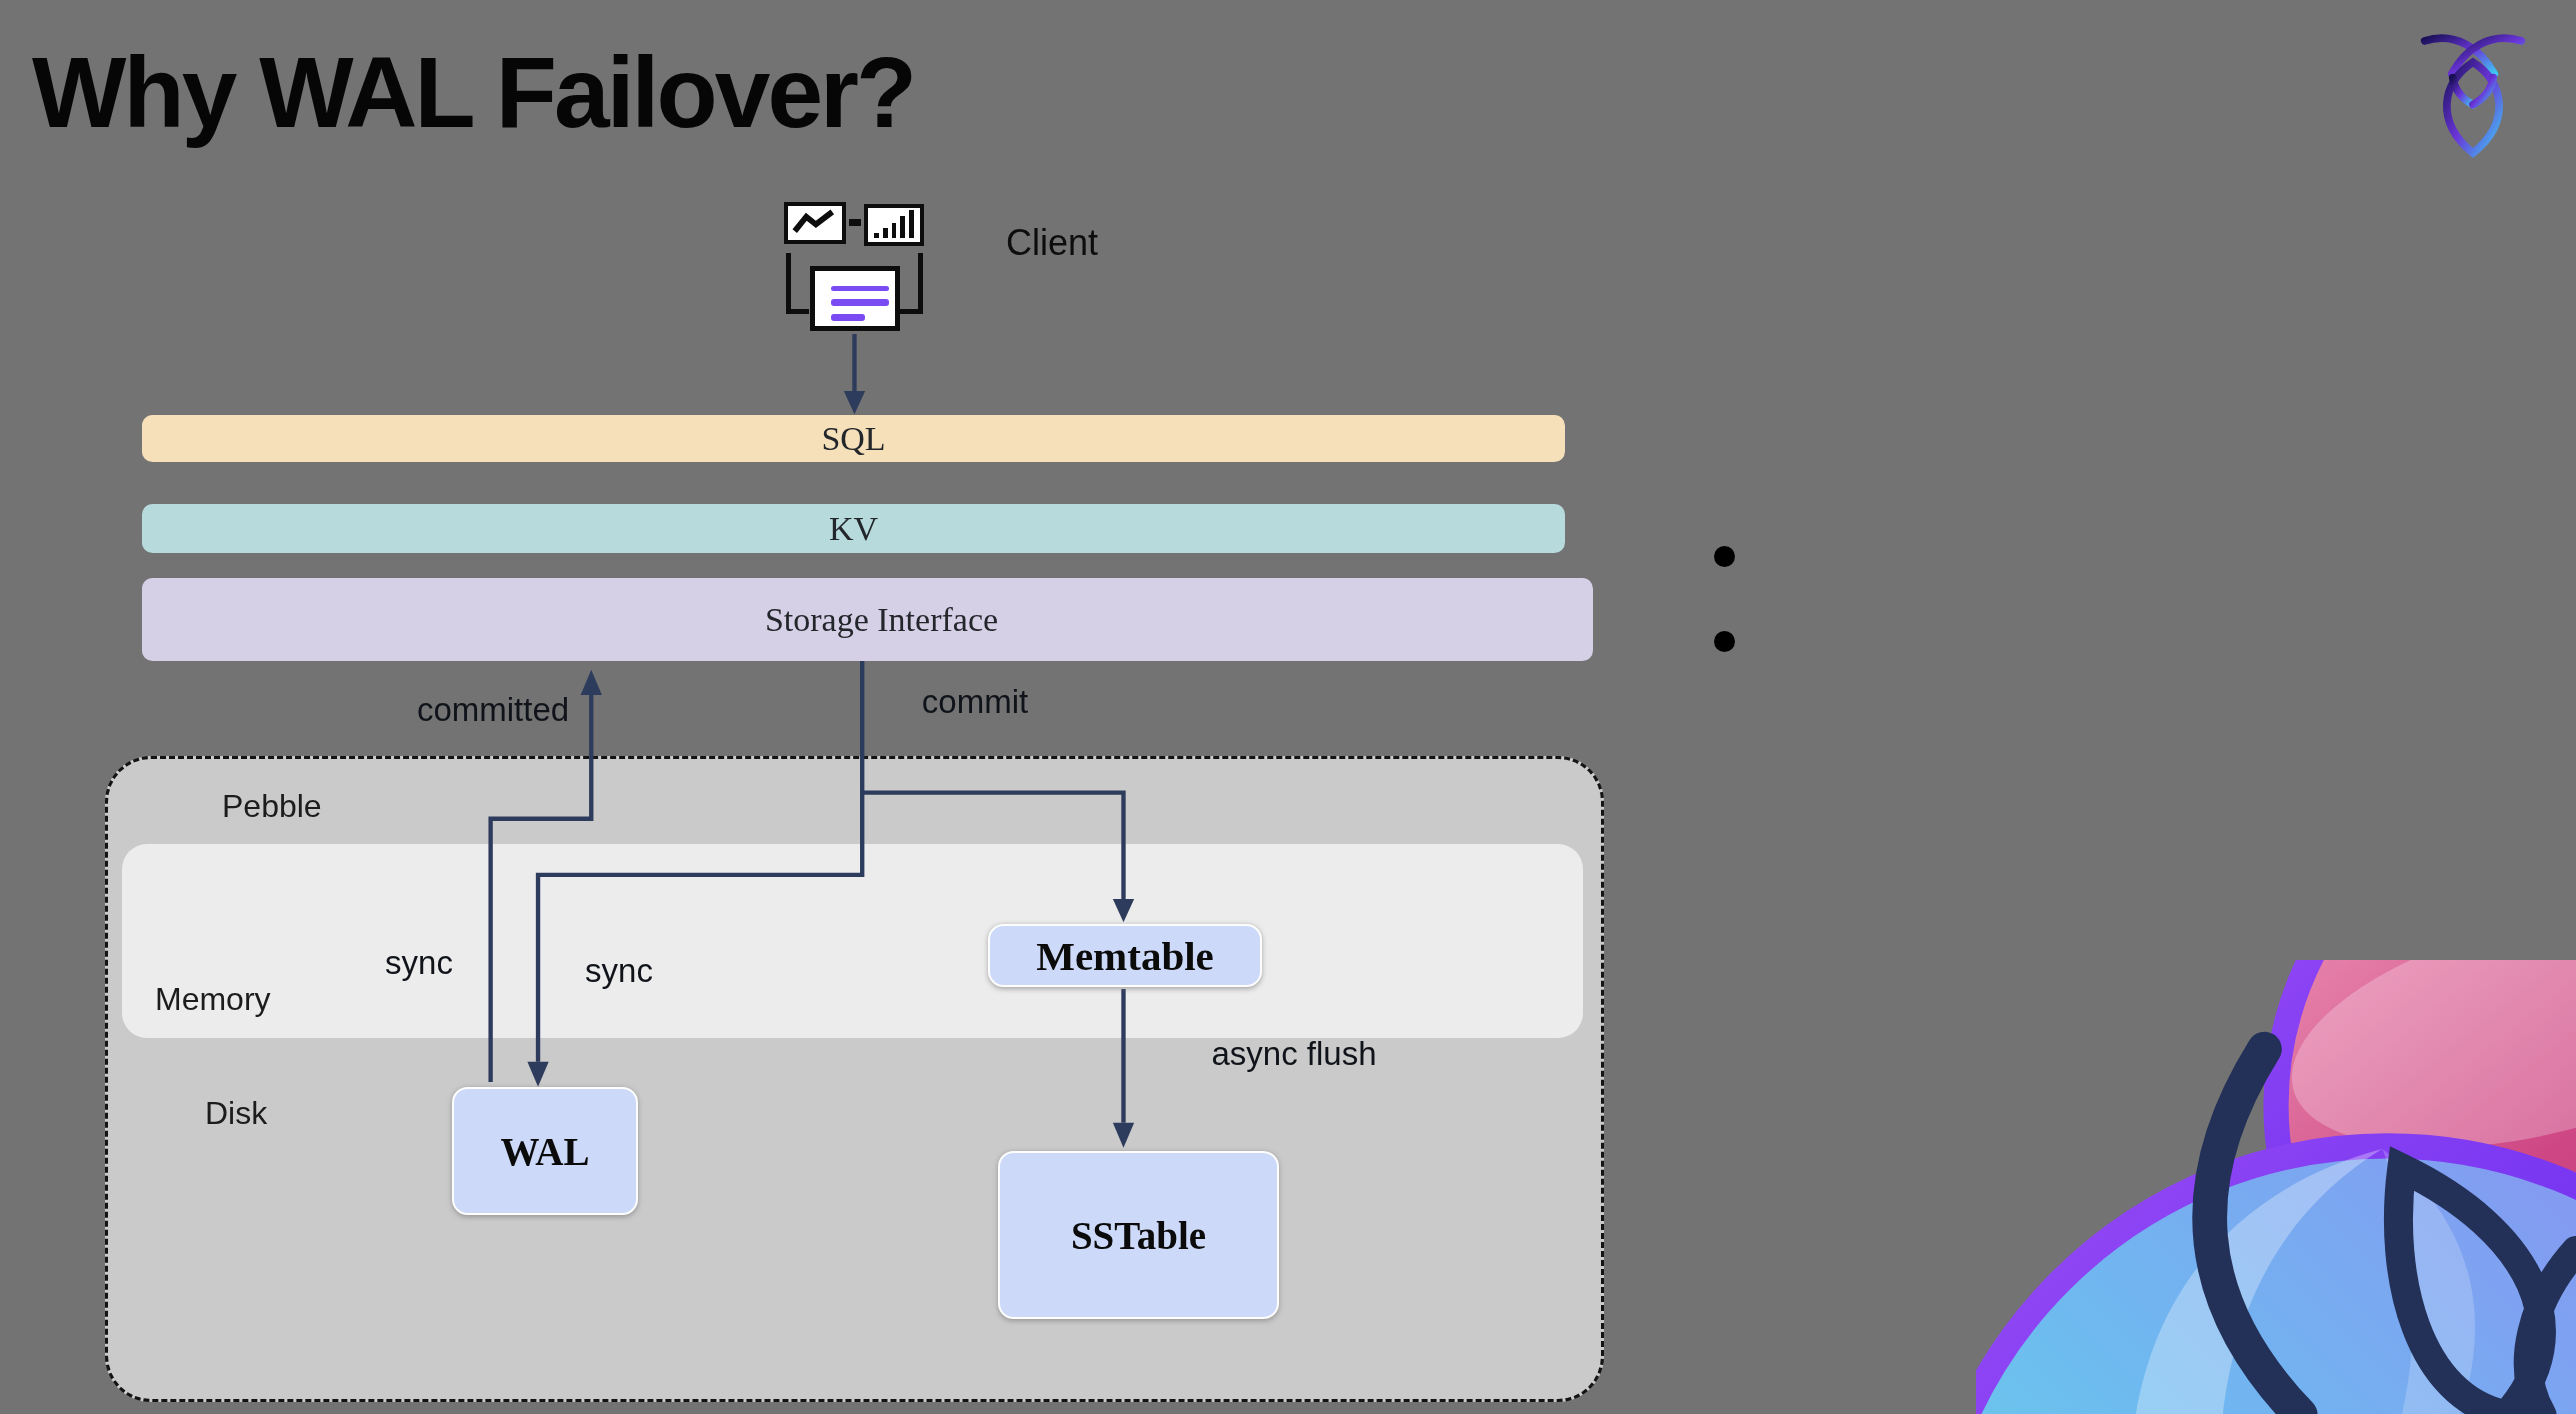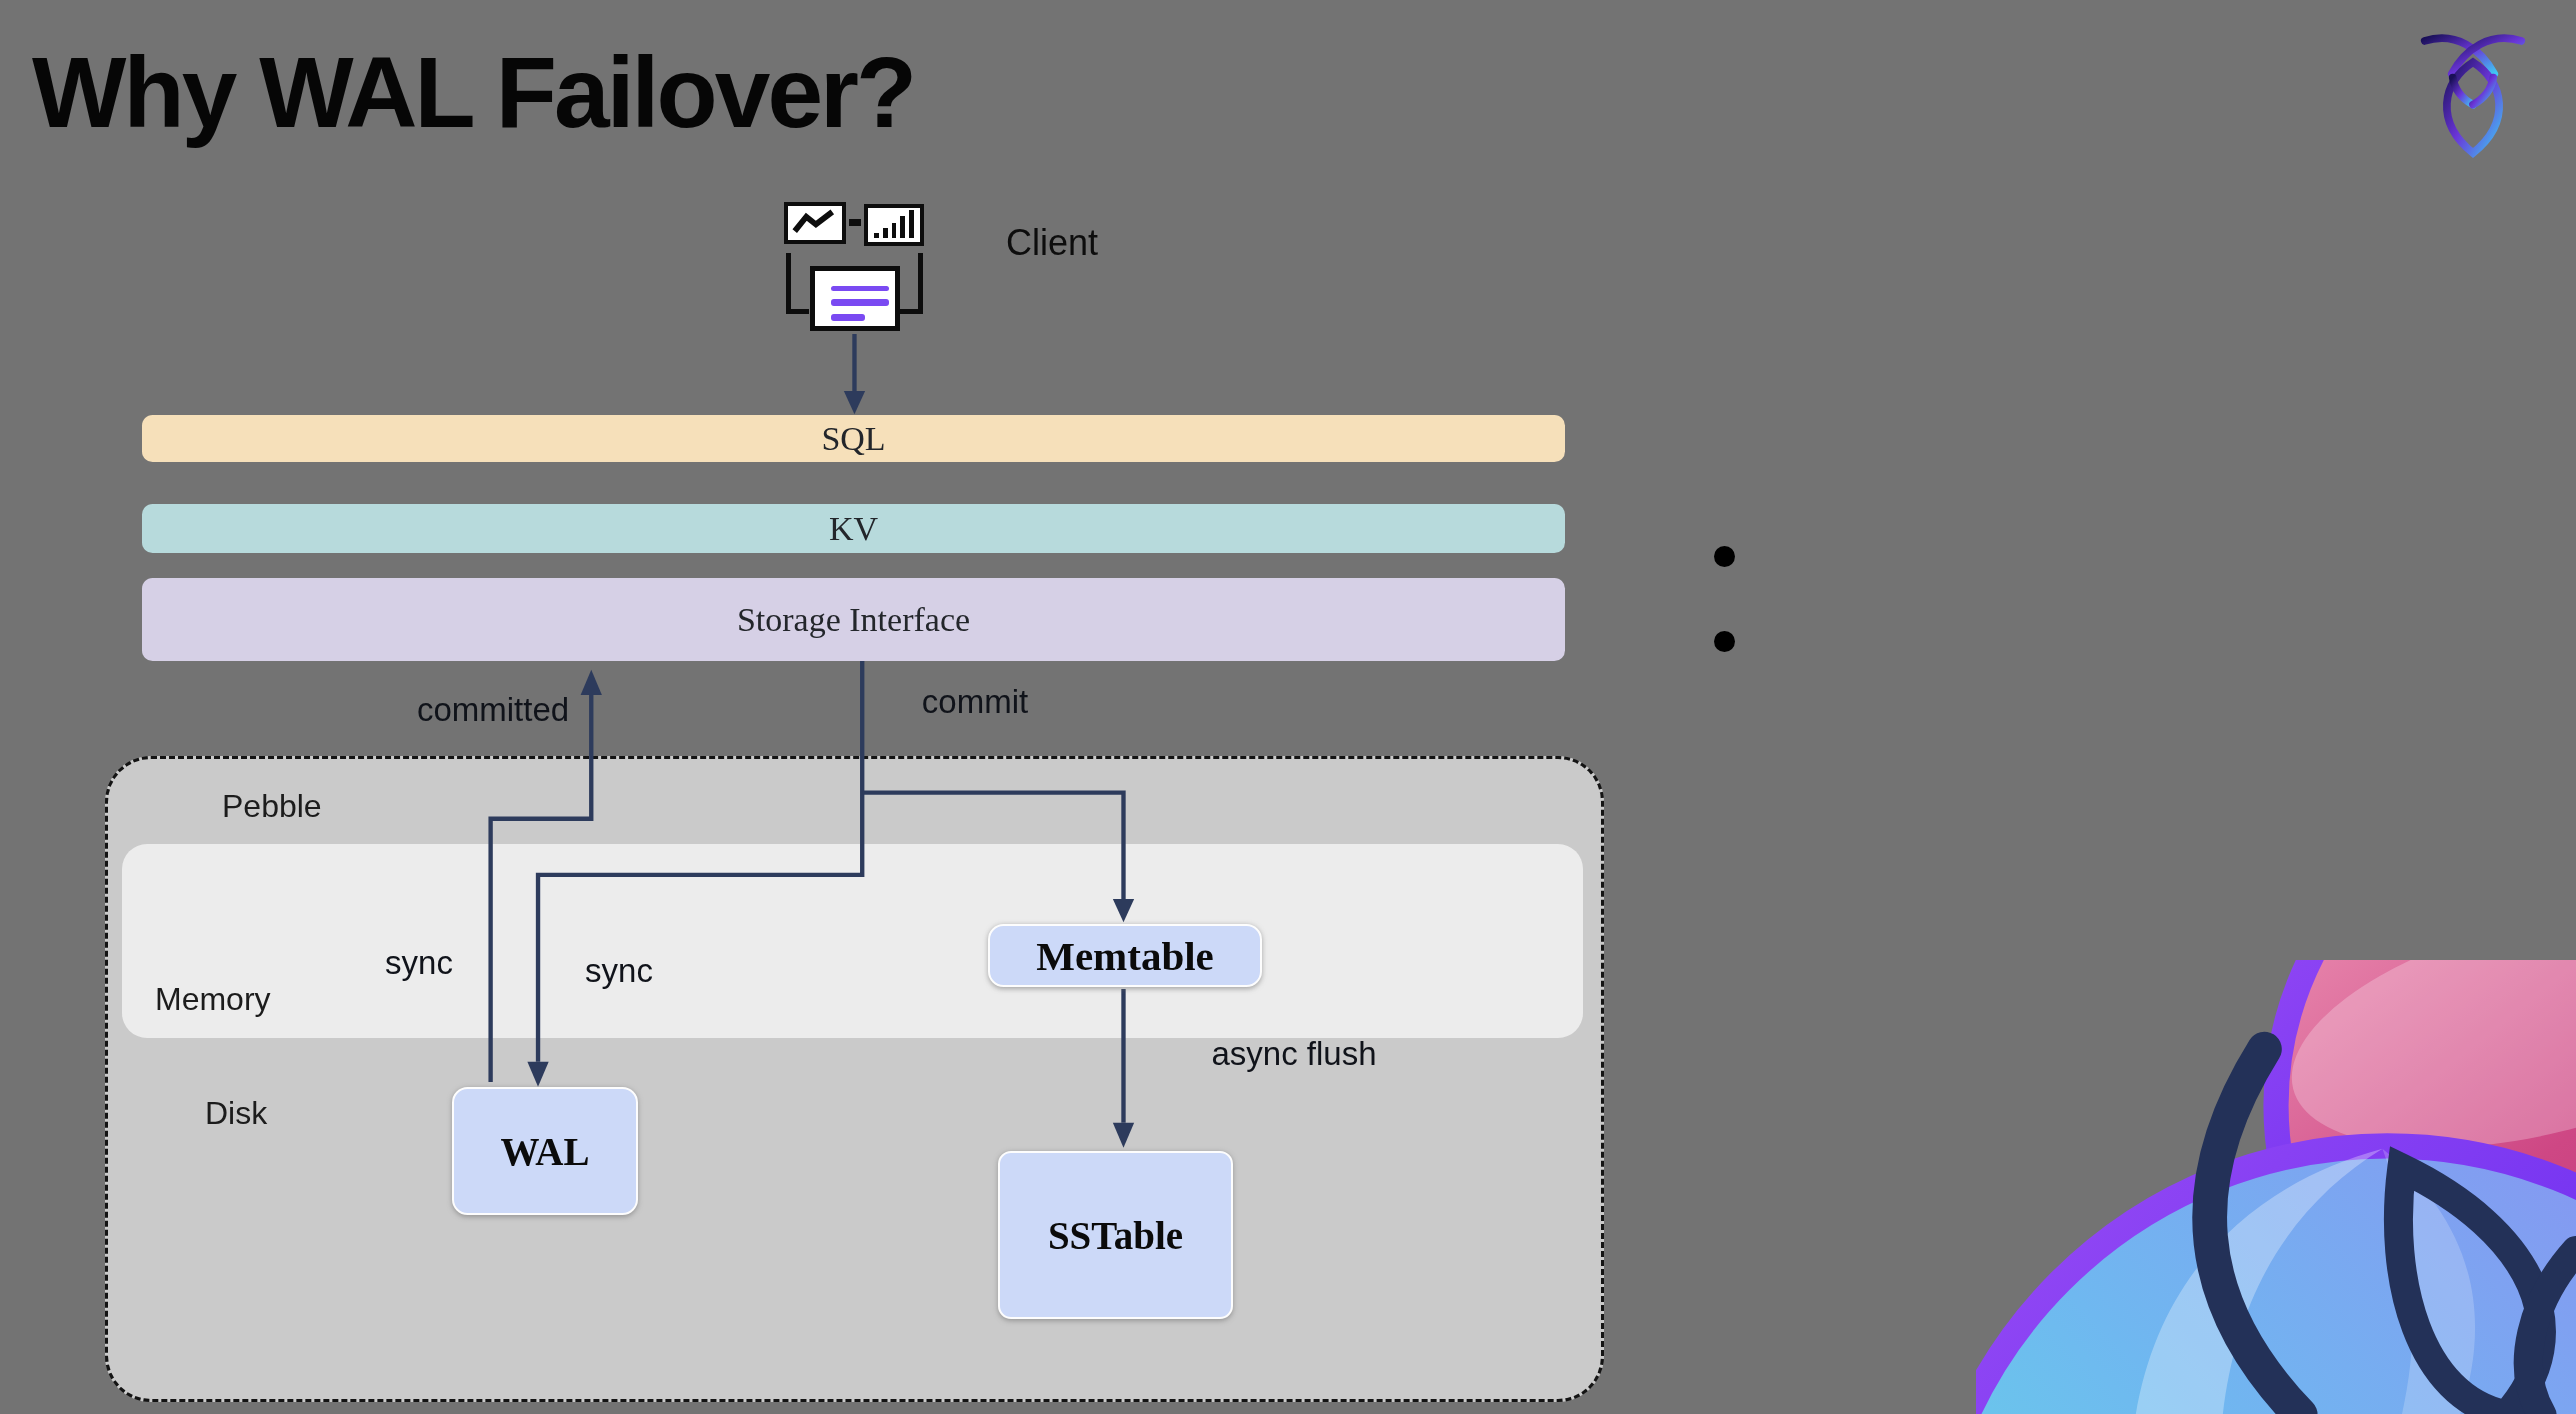--- a/index.html
+++ b/index.html
@@ -27,21 +27,21 @@
   .lbl-memory{left:155px;top:981px;}
   .lbl-disk{left:205px;top:1095px;}
 
   
   .node{position:absolute;border:2.9px solid #fdfdfd;border-radius:15.5px;box-sizing:border-box;
         box-shadow:0 1.9px 4.8px rgba(110,110,110,.55);
         display:flex;align-items:center;justify-content:center;
         font-family:"Liberation Serif",serif;font-weight:bold;color:#0b0b0b;}
   .node-wal{left:452px;top:1087px;width:186px;height:128px;font-size:39px;}
   .node-memtable{left:988px;top:924px;width:274px;height:63px;font-size:41px;}
-  .node-sstable{left:998px;top:1151px;width:235px;height:168px;font-size:39px;border-radius:13px;}
+  .node-sstable{left:998px;top:1151px;width:281px;height:168px;font-size:39px;}
 
   
   .elabel{position:absolute;transform:translateX(-50%);font-size:33px;color:#10131a;white-space:nowrap;}
   .lbl-committed{left:493px;top:691px;}
   .lbl-commit{left:975px;top:683px;}
   .lbl-sync-left{left:419px;top:944px;}
   .lbl-sync-right{left:619px;top:952px;}
   .lbl-async{left:1294px;top:1035px;}
   .lbl-client{position:absolute;left:1006px;top:222px;font-size:36px;color:#0d0d0d;}
 
@@ -148,21 +148,21 @@
     <path class="edge" d="M 1161,1022 L 1161,1160"></path>
     <polygon class="head" points="1161,1186 1150,1160 1172,1160"></polygon>
   </svg>
 
   <div class="bar bar-kv" style="background-color: rgb(183, 218, 220);">
     <span>KV</span>
   </div>
   <div class="bar bar-sql" style="background-color: rgb(246, 224, 186);">
     <span>SQL</span>
   </div>
-  <div class="bar bar-storage" style="background-color: rgb(214, 208, 230);">
+  <div class="bar bar-storage" style="background-color: rgb(214, 208, 230); padding-left: 28px;">
     <span>Storage Interface</span>
   </div>
 
   <div class="elabel lbl-committed">committed</div>
   <div class="elabel lbl-commit">commit</div>
   <div class="elabel lbl-sync-left">sync</div>
   <div class="elabel lbl-sync-right">sync</div>
   <div class="elabel lbl-async">async flush</div>
 
   <div class="node node-wal" style="background-color: rgb(204, 217, 248);">

